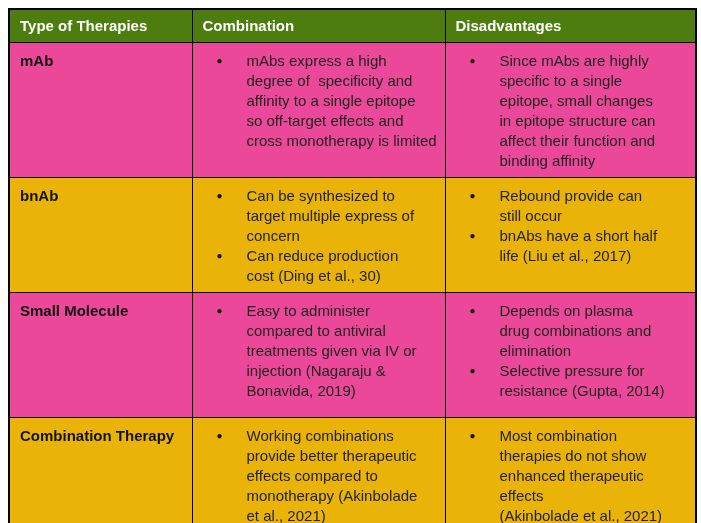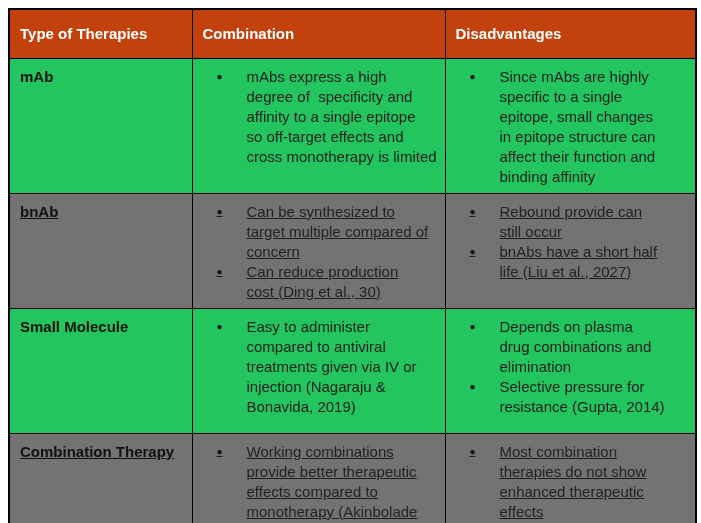--- a/index.html
+++ b/index.html
@@ -27,30 +27,30 @@
   col.c-dis  { width: 251px; }
 
   th, td {
     border: 1.5px solid #000000;
     vertical-align: top;
     box-sizing: border-box;
     font-size: 15px;
     line-height: 20px;
   }
   thead th {
-    background: #c2410c;
+    background: #4d7c0f;
     color: #ffffff;
     font-weight: bold;
     text-align: left;
-    height: 49px;
+    height: 33px;
     vertical-align: middle;
     padding: 0 4px 0 10px;
   }
-  tr.row-alt td { background: #22c55e; }
-  tr.row-plain td { background: #737373; text-decoration: underline; }
+  tr.row-alt td { background: #ec4899; }
+  tr.row-plain td { background: #eab308; }
 
   td.therapy {
     font-weight: bold;
     color: #111111;
     padding: 8px 10px 6px 10px;
   }
   td.bullets { padding: 8px 2px 6px 0; }
 
   .r0 td { height: 126px; }
   .r1 td { height: 109px; }
@@ -114,39 +114,39 @@
           </div>
         </td>
       </tr>
 
       <tr class="row-plain r1">
         <td class="therapy">bnAb</td>
         <td class="bullets">
           <div class="bullet-item">
             <span class="bullet-glyph">●</span>
             <span class="bullet-text">Can be synthesized to
-target multiple compared of
+target multiple express of
 concern</span>
           </div>
           <div class="bullet-item">
             <span class="bullet-glyph">●</span>
             <span class="bullet-text">Can reduce production
 cost (Ding et al., 30)</span>
           </div>
         </td>
         <td class="bullets">
           <div class="bullet-item">
             <span class="bullet-glyph">●</span>
             <span class="bullet-text">Rebound provide can
 still occur</span>
           </div>
           <div class="bullet-item">
             <span class="bullet-glyph">●</span>
             <span class="bullet-text">bnAbs have a short half
-life (Liu et al., 2027)</span>
+life (Liu et al., 2017)</span>
           </div>
         </td>
       </tr>
 
       <tr class="row-alt r2">
         <td class="therapy">Small Molecule</td>
         <td class="bullets">
           <div class="bullet-item">
             <span class="bullet-glyph">●</span>
             <span class="bullet-text">Easy to administer

